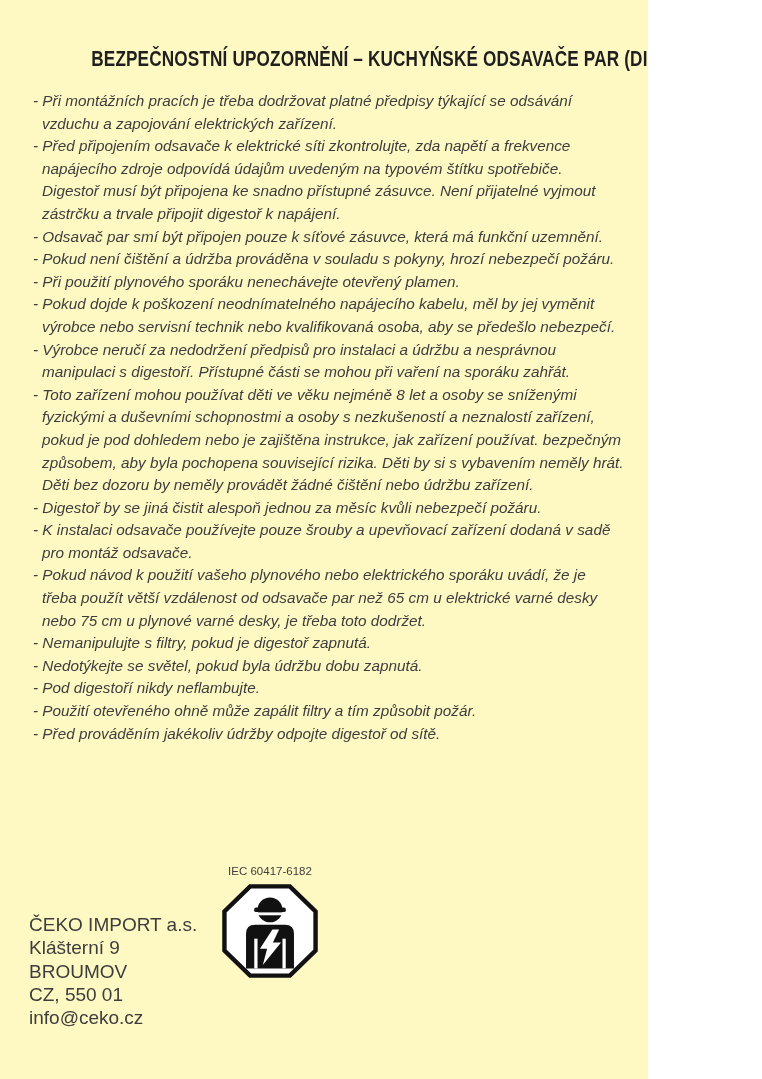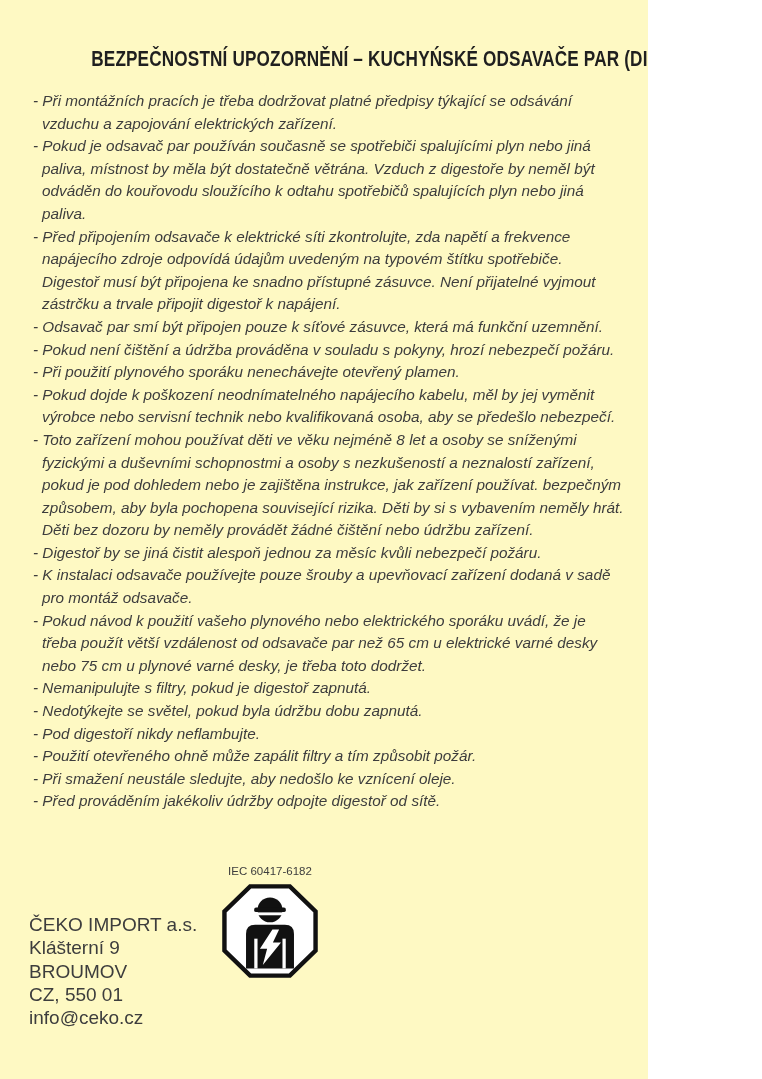--- a/index.html
+++ b/index.html
@@ -77,49 +77,46 @@
 </head>
 <body>
 
 <div class="page">
 
   <h1 class="title"><span class="title-inner">BEZPEČNOSTNÍ UPOZORNĚNÍ – KUCHYŃSKÉ ODSAVAČE PAR (DIGESTOŘE)</span></h1>
 
   <div class="safety-list">
       <div class="list-row">- Při montážních pracích je třeba dodržovat platné předpisy týkající se odsávání
 vzduchu a zapojování elektrických zařízení.</div>
-      <div class="list-row">- Pokud je odsavač par používán současně se spotřebiči spalujícími plyn nebo jiná
-paliva, místnost by měla být dostatečně větrána. Vzduch z digestoře by neměl být
-odváděn do kouřovodu sloužícího k odtahu spotřebičů spalujících plyn nebo jiná
-paliva.</div>
       <div class="list-row">- Před připojením odsavače k elektrické síti zkontrolujte, zda napětí a frekvence
 napájecího zdroje odpovídá údajům uvedeným na typovém štítku spotřebiče.
 Digestoř musí být připojena ke snadno přístupné zásuvce. Není přijatelné vyjmout
 zástrčku a trvale připojit digestoř k napájení.</div>
       <div class="list-row">- Odsavač par smí být připojen pouze k síťové zásuvce, která má funkční uzemnění.</div>
       <div class="list-row">- Pokud není čištění a údržba prováděna v souladu s pokyny, hrozí nebezpečí požáru.</div>
       <div class="list-row">- Při použití plynového sporáku nenechávejte otevřený plamen.</div>
       <div class="list-row">- Pokud dojde k poškození neodnímatelného napájecího kabelu, měl by jej vyměnit
 výrobce nebo servisní technik nebo kvalifikovaná osoba, aby se předešlo nebezpečí.</div>
+      <div class="list-row">- Výrobce neručí za nedodržení předpisů pro instalaci a údržbu a nesprávnou
+manipulaci s digestoří. Přístupné části se mohou při vaření na sporáku zahřát.</div>
       <div class="list-row">- Toto zařízení mohou používat děti ve věku nejméně 8 let a osoby se sníženými
 fyzickými a duševními schopnostmi a osoby s nezkušeností a neznalostí zařízení,
 pokud je pod dohledem nebo je zajištěna instrukce, jak zařízení používat. bezpečným
 způsobem, aby byla pochopena související rizika. Děti by si s vybavením neměly hrát.
 Děti bez dozoru by neměly provádět žádné čištění nebo údržbu zařízení.</div>
       <div class="list-row">- Digestoř by se jiná čistit alespoň jednou za měsíc kvůli nebezpečí požáru.</div>
       <div class="list-row">- K instalaci odsavače používejte pouze šrouby a upevňovací zařízení dodaná v sadě
 pro montáž odsavače.</div>
       <div class="list-row">- Pokud návod k použití vašeho plynového nebo elektrického sporáku uvádí, že je
 třeba použít větší vzdálenost od odsavače par než 65 cm u elektrické varné desky
 nebo 75 cm u plynové varné desky, je třeba toto dodržet.</div>
       <div class="list-row">- Nemanipulujte s filtry, pokud je digestoř zapnutá.</div>
       <div class="list-row">- Nedotýkejte se světel, pokud byla údržbu dobu zapnutá.</div>
       <div class="list-row">- Pod digestoří nikdy neflambujte.</div>
       <div class="list-row">- Použití otevřeného ohně může zapálit filtry a tím způsobit požár.</div>
-      <div class="list-row">- Při smažení neustále sledujte, aby nedošlo ke vznícení oleje.</div>
       <div class="list-row">- Před prováděním jakékoliv údržby odpojte digestoř od sítě.</div>
     </div>
 
   <div class="company-info">
       <div class="list-row">ČEKO IMPORT a.s.</div>
       <div class="list-row">Klášterní 9</div>
       <div class="list-row">BROUMOV</div>
       <div class="list-row">CZ, 550 01</div>
       <div class="list-row">info@ceko.cz</div>
     </div>

